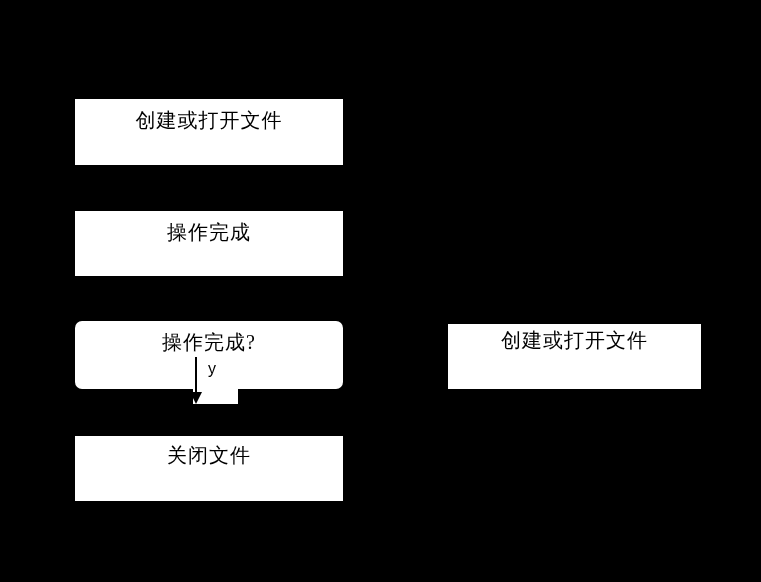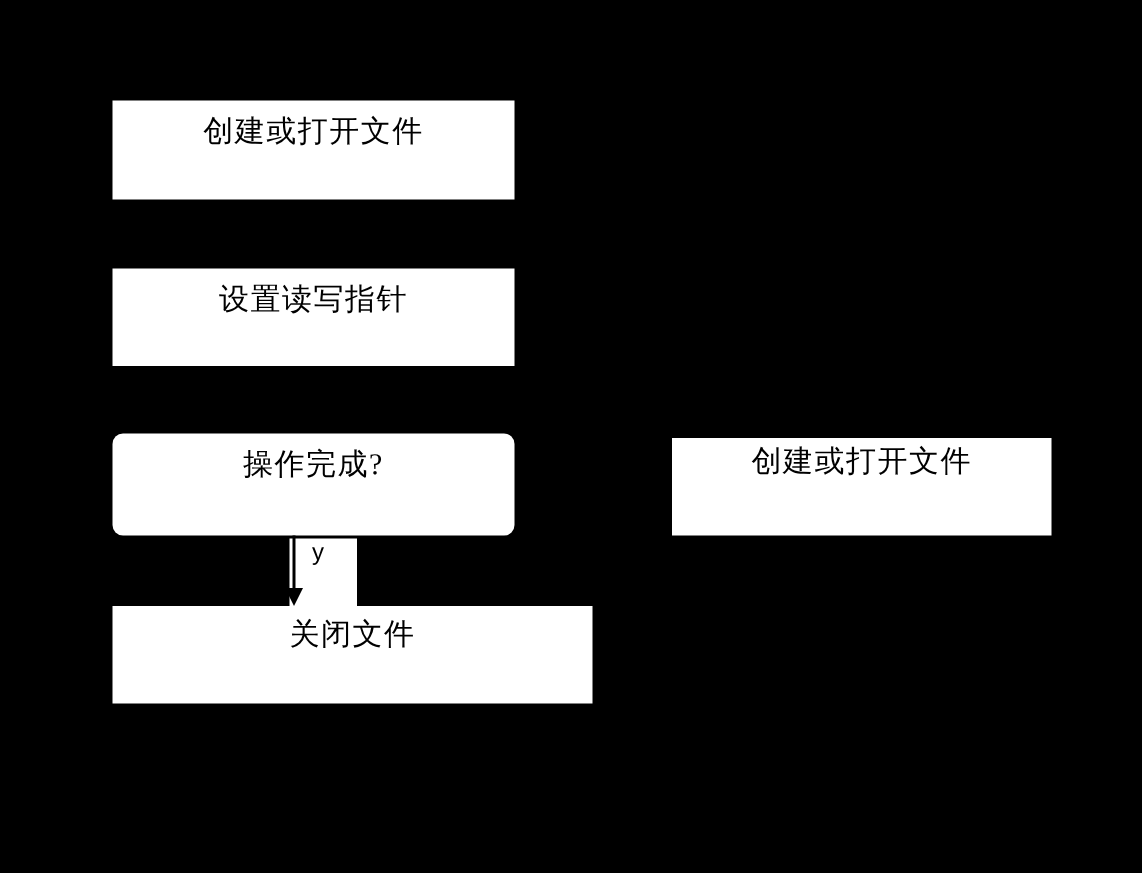--- a/index.html
+++ b/index.html
@@ -17,25 +17,26 @@
   }
   .node {
     position: absolute;
     background: #ffffff;
     color: #000000;
     text-align: center;
     font-size: 20px;
     letter-spacing: 1px;
     line-height: 20px;
     box-sizing: border-box;
+    margin-top: 32px;
   }
   .node-create  { left: 75px;  top: 67px;  width: 268px; height: 66px; padding-top: 11px; }
   .node-rw      { left: 75px;  top: 179px; width: 268px; height: 65px; padding-top: 11px; }
   .node-done    { left: 75px;  top: 289px; width: 268px; height: 68px; padding-top: 11px; border-radius: 7px; }
-  .node-close   { left: 75px;  top: 404px; width: 320px; height: 65px; padding-top: 9px; }
+  .node-close   { left: 75px;  top: 404px; width: 268px; height: 65px; padding-top: 9px; }
   .node-pointer { left: 448px; top: 292px; width: 253px; height: 65px; padding-top: 6px; }
   .edge-label-box {
     position: absolute;
     left: 193px;
     top: 359px;
     width: 45px;
     height: 45px;
     background: #ffffff;
     color: #000000;
     box-sizing: border-box;
@@ -55,21 +56,21 @@
 </head>
 <body>
 
 <div class="canvas">
 
   <div class="node node-create">
     <span>创建或打开文件</span>
   </div>
 
   <div class="node node-rw">
-    <span>设置读写指针</span>
+    <span>操作完成</span>
   </div>
 
   <div class="node node-done">
     <span>操作完成?</span>
   </div>
 
   <div class="edge-label-box">
     <span>y</span>
   </div>
 

